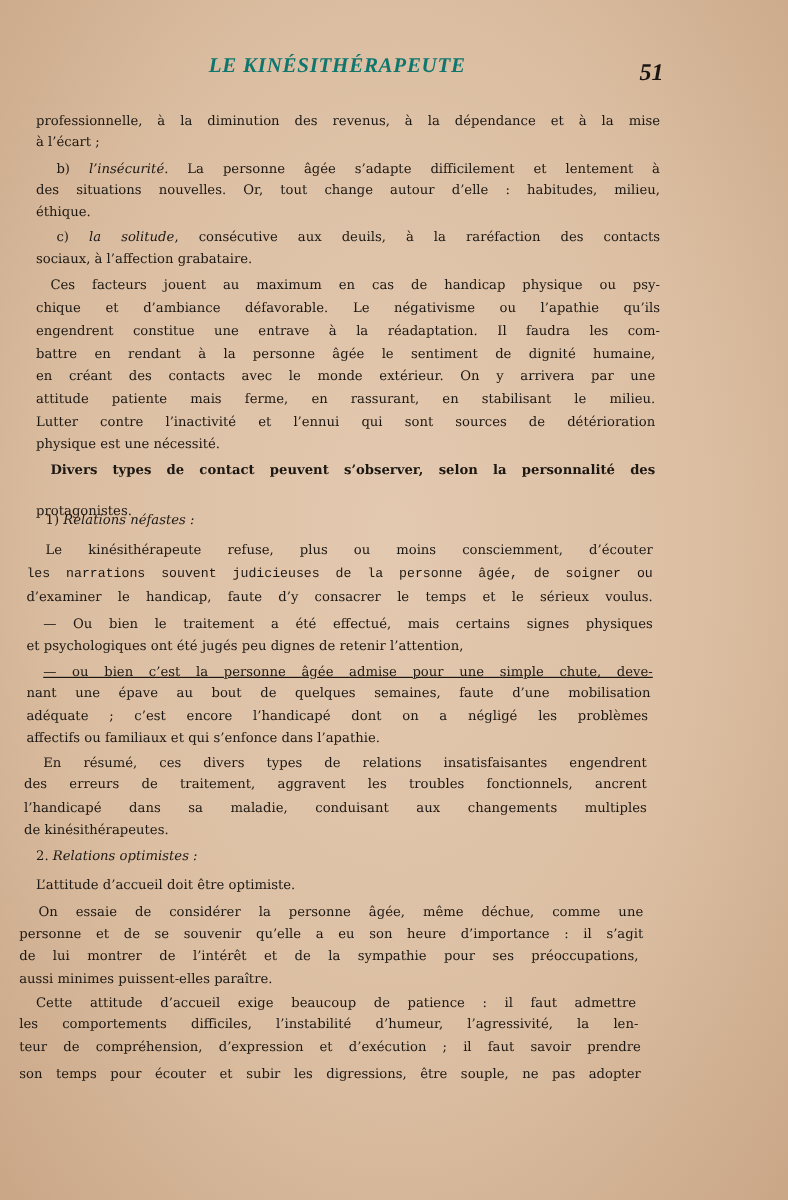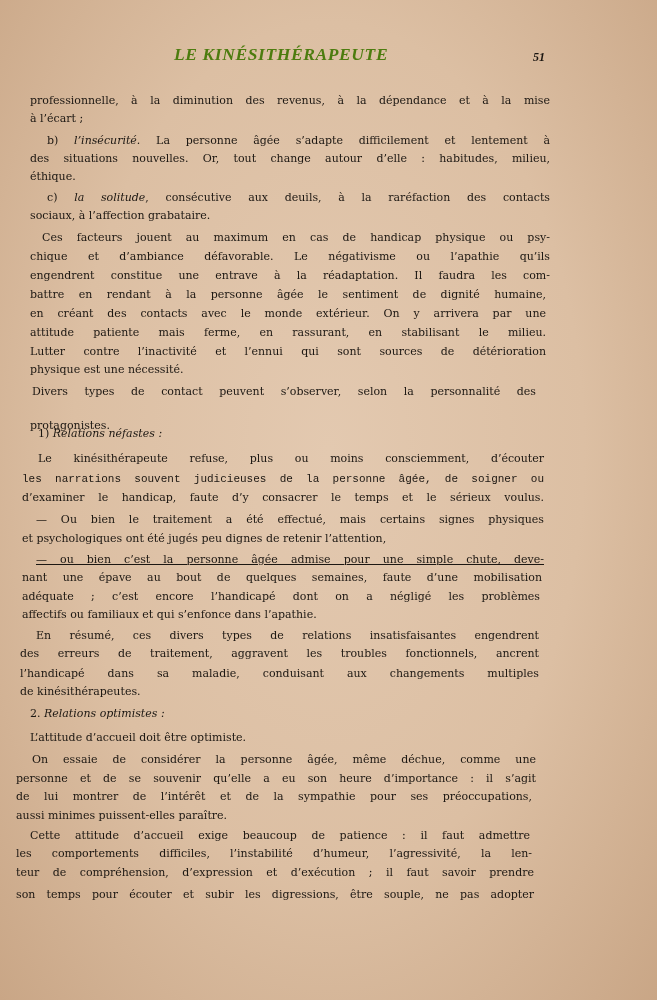--- a/index.html
+++ b/index.html
@@ -6,26 +6,26 @@
   body {
     width: 657px; height: 1000px; overflow: hidden; position: relative;
     background: radial-gradient(ellipse at 50% 45%, #e3c9b0 0%, #dcbfa3 55%, #c9a686 100%);
     font-family: "DejaVu Serif", serif;
     color: #1c1712;
   }
   .page { position: absolute; inset: 0; }
   .header-title {
     position: absolute; left: 174px; top: 44px;
     font-family: "Liberation Serif", serif; font-style: italic; font-weight: bold;
-    font-size: 17.5px; letter-spacing: 0.6px; color: #4d7c0f;
+    font-size: 17.5px; letter-spacing: 0.6px; color: #0f766e;
   }
   .page-number {
     position: absolute; left: 533px; top: 50px;
     font-family: "Liberation Serif", serif; font-style: italic; font-weight: bold;
-    font-size: 12px; color: #1a1510;
+    font-size: 20px; color: #1a1510;
   }
   .line {
     position: absolute; white-space: nowrap;
     font-family: "DejaVu Serif", serif; font-size: 11px; line-height: 18px;
     transform-origin: left center;
   }
   .just { text-align: justify; text-align-last: justify; }
   em { font-style: italic; }
   .watermark {
     position: absolute; left: 296px; top: 826px;
@@ -48,21 +48,21 @@
       <div class="line just" style="left: 47px; top: 189px; width: 503px; white-space: normal;"><span>c) </span><em>la solitude</em><span>, consécutive aux deuils, à la raréfaction des contacts</span></div>
       <div class="line" style="left: 30px; top: 207px;">sociaux, à l’affection grabataire.</div>
       <div class="line just" style="left: 42px; top: 229px; width: 508px; white-space: normal;">Ces facteurs jouent au maximum en cas de handicap physique ou psy-</div>
       <div class="line just" style="left: 30px; top: 248px; width: 520px; white-space: normal;">chique et d’ambiance défavorable. Le négativisme ou l’apathie qu’ils</div>
       <div class="line just" style="left: 30px; top: 267px; width: 520px; white-space: normal;">engendrent constitue une entrave à la réadaptation. Il faudra les com-</div>
       <div class="line just" style="left: 30px; top: 286px; width: 516px; white-space: normal;">battre en rendant à la personne âgée le sentiment de dignité humaine,</div>
       <div class="line just" style="left: 30px; top: 305px; width: 516px; white-space: normal;">en créant des contacts avec le monde extérieur. On y arrivera par une</div>
       <div class="line just" style="left: 30px; top: 324px; width: 516px; white-space: normal;">attitude patiente mais ferme, en rassurant, en stabilisant le milieu.</div>
       <div class="line just" style="left: 30px; top: 343px; width: 516px; white-space: normal;">Lutter contre l’inactivité et l’ennui qui sont sources de détérioration</div>
       <div class="line" style="left: 30px; top: 361px;">physique est une nécessité.</div>
-      <div class="line just" style="left: 32px; top: 383px; width: 504px; white-space: normal;">Divers types de contact peuvent s’observer, selon la personnalité des</div>
+      <div class="line just" style="left: 42px; top: 383px; width: 504px; white-space: normal; font-weight: bold;">Divers types de contact peuvent s’observer, selon la personnalité des</div>
       <div class="line" style="left: 30px; top: 400px; margin-top: 17px;">protagonistes.</div>
       <div class="line" style="left: 38px; top: 425px;"><span>1) </span><em>Relations néfastes :</em><span></span></div>
       <div class="line just" style="left: 38px; top: 450px; width: 506px; white-space: normal;">Le kinésithérapeute refuse, plus ou moins consciemment, d’écouter</div>
       <div class="line just" style="left: 22px; top: 470px; width: 522px; white-space: normal; font-family: Liberation Mono, monospace;">les narrations souvent judicieuses de la personne âgée, de soigner ou</div>
       <div class="line just" style="left: 22px; top: 489px; width: 522px; white-space: normal;">d’examiner le handicap, faute d’y consacrer le temps et le sérieux voulus.</div>
       <div class="line just" style="left: 36px; top: 511px; width: 508px; white-space: normal;">— Ou bien le traitement a été effectué, mais certains signes physiques</div>
       <div class="line" style="left: 22px; top: 530px;">et psychologiques ont été jugés peu dignes de retenir l’attention,</div>
       <div class="line just" style="left: 36px; top: 551px; width: 508px; white-space: normal; text-decoration: underline;">— ou bien c’est la personne âgée admise pour une simple chute, deve-</div>
       <div class="line just" style="left: 22px; top: 569px; width: 520px; white-space: normal;">nant une épave au bout de quelques semaines, faute d’une mobilisation</div>
       <div class="line just" style="left: 22px; top: 588px; width: 518px; white-space: normal;">adéquate ; c’est encore l’handicapé dont on a négligé les problèmes</div>

